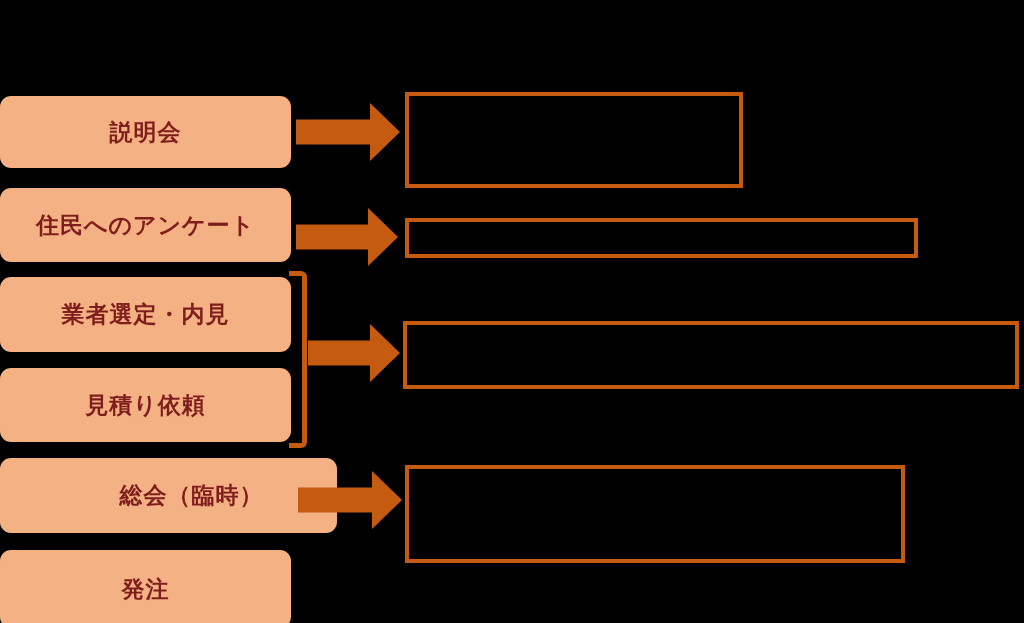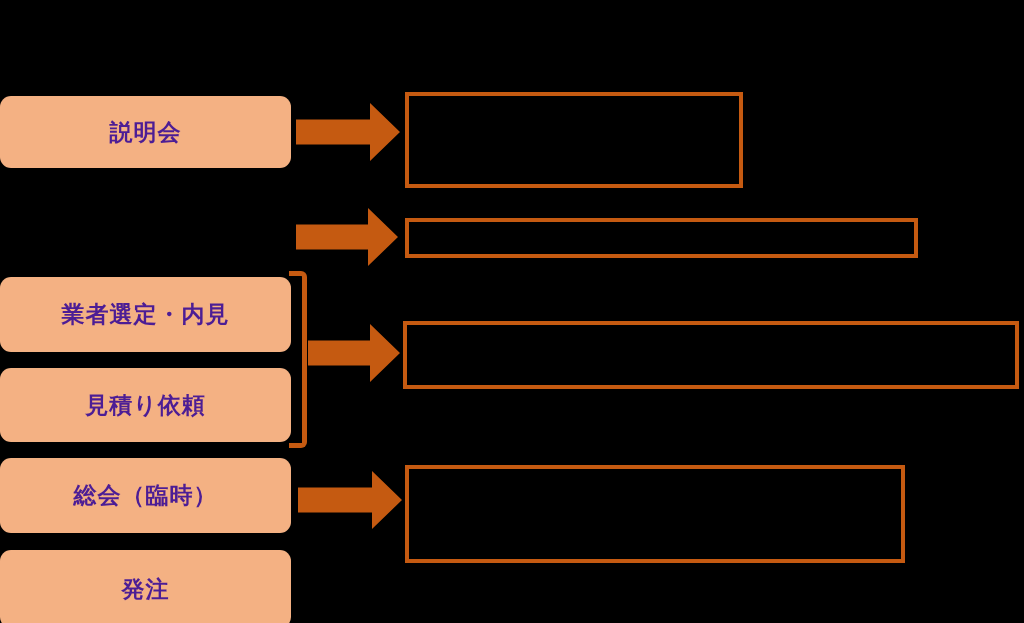--- a/index.html
+++ b/index.html
@@ -15,31 +15,31 @@
     position: absolute;
     left: 0;
     width: 291px;
     background: #F4B183;
     border-radius: 11px;
     display: flex;
     align-items: center;
     justify-content: center;
   }
   .step-label {
-    color: #4c1d95;
+    color: #7f1d1d;
     font-size: 23px;
     font-weight: bold;
     letter-spacing: 1px;
     white-space: nowrap;
   }
   .step-1 { top: 96px;  height: 72px; }
   .step-2 { top: 188px; height: 74px; }
   .step-3 { top: 277px; height: 75px; }
   .step-4 { top: 368px; height: 74px; }
-  .step-5 { top: 458px; height: 75px; }
+  .step-5 { top: 458px; height: 75px; padding-left: 46px; }
   .step-6 { top: 550px; height: 78px; }
   .bracket {
     position: absolute;
     left: 289px;
     top: 271px;
     width: 18px;
     height: 177px;
     box-sizing: border-box;
     border-top: 5px solid #C55A11;
     border-right: 5px solid #C55A11;
@@ -63,20 +63,23 @@
   .detail-4 { left: 405px; top: 465px; width: 500px; height: 98px; }
 </style>
 </head>
 <body>
 
 <div class="stage">
 
   <div class="step step-1">
     <span class="step-label">説明会</span>
   </div>
+  <div class="step step-2">
+    <span class="step-label">住民へのアンケート</span>
+  </div>
   <div class="step step-4">
     <span class="step-label">見積り依頼</span>
   </div>
   <div class="step step-3">
     <span class="step-label">業者選定・内見</span>
   </div>
   <div class="step step-5">
     <span class="step-label">総会（臨時）</span>
   </div>
   <div class="step step-6">

